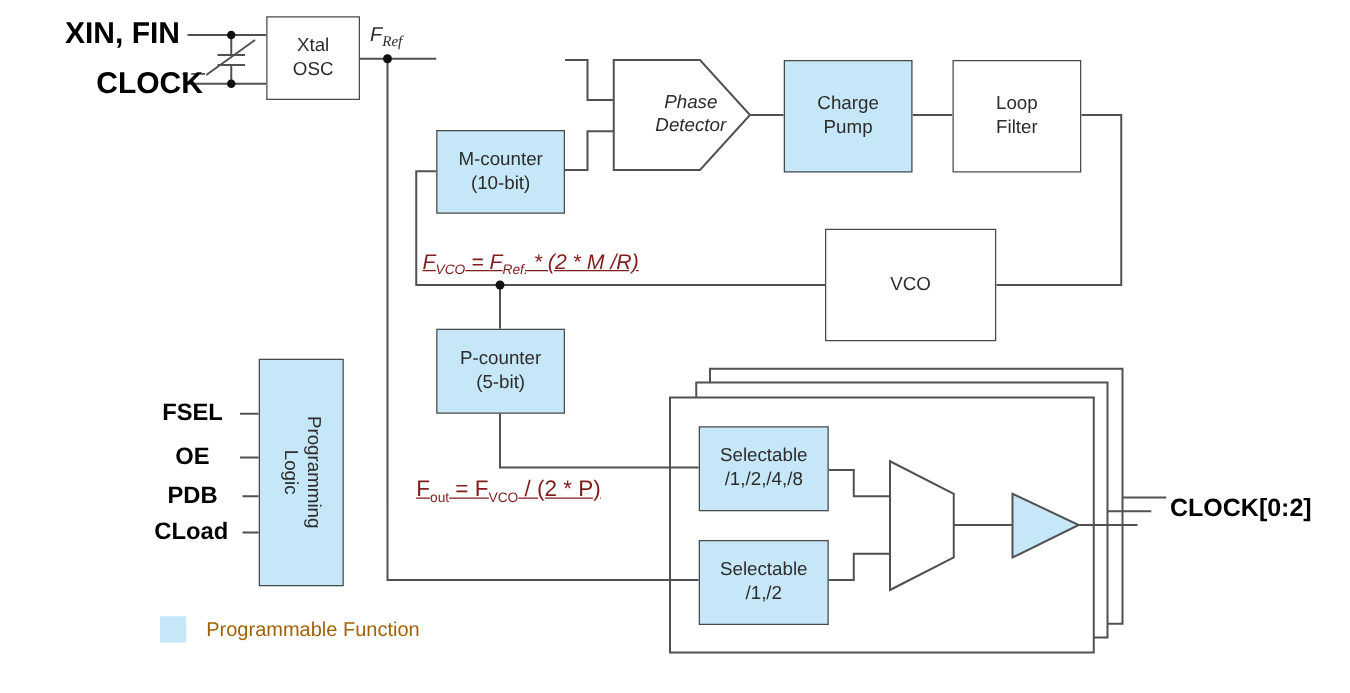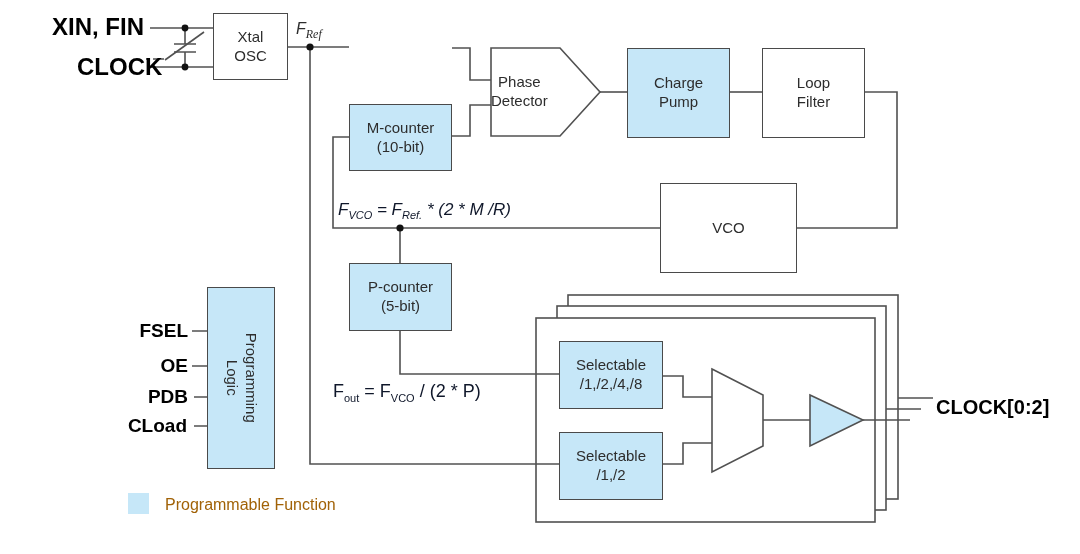--- a/index.html
+++ b/index.html
@@ -20,29 +20,29 @@
     border:1.6px solid #4a4a4a;display:flex;align-items:center;justify-content:center;
   }
   .block.blue{background:#c6e7f8;}
   .block.white{background:#ffffff;}
   .blabel{
     white-space:pre-line;text-align:center;color:#2d2d2d;
     font-size:15px;line-height:1.25;
   }
   .txt{position:absolute;z-index:3;}
   .overlay-label{
-    position:absolute;z-index:3;display:flex;align-items:center;justify-content:flex-start;
+    position:absolute;z-index:3;display:flex;align-items:center;justify-content:flex-end;font-style:italic;
   }
   .rot90{transform:rotate(90deg);}
   .pin-label{
     position:absolute;z-index:3;font-weight:bold;color:#000;font-size:19px;
-    text-align:right;line-height:20px;
+    text-align:center;line-height:20px;
   }
   .io-label{font-weight:bold;color:#000;font-size:24px;line-height:20px;}
-  .formula{color:#0f172a;font-size:17px;white-space:nowrap;}
+  .formula{color:#7f1d1d;font-size:17px;white-space:nowrap;text-decoration:underline;}
   .formula.it{font-style:italic;}
   .formula sub{font-size:11px;}
   #fref-label{font-style:italic;color:#2d2d2d;font-size:16px;}
   #fref-label sub{font-size:12px;font-family:Liberation Serif, serif;}
   #legend-swatch{position:absolute;z-index:3;background:#c6e7f8;}
   #legend-label{color:#a16207;font-size:16px;}
 </style>
 </head>
 <body>
 

